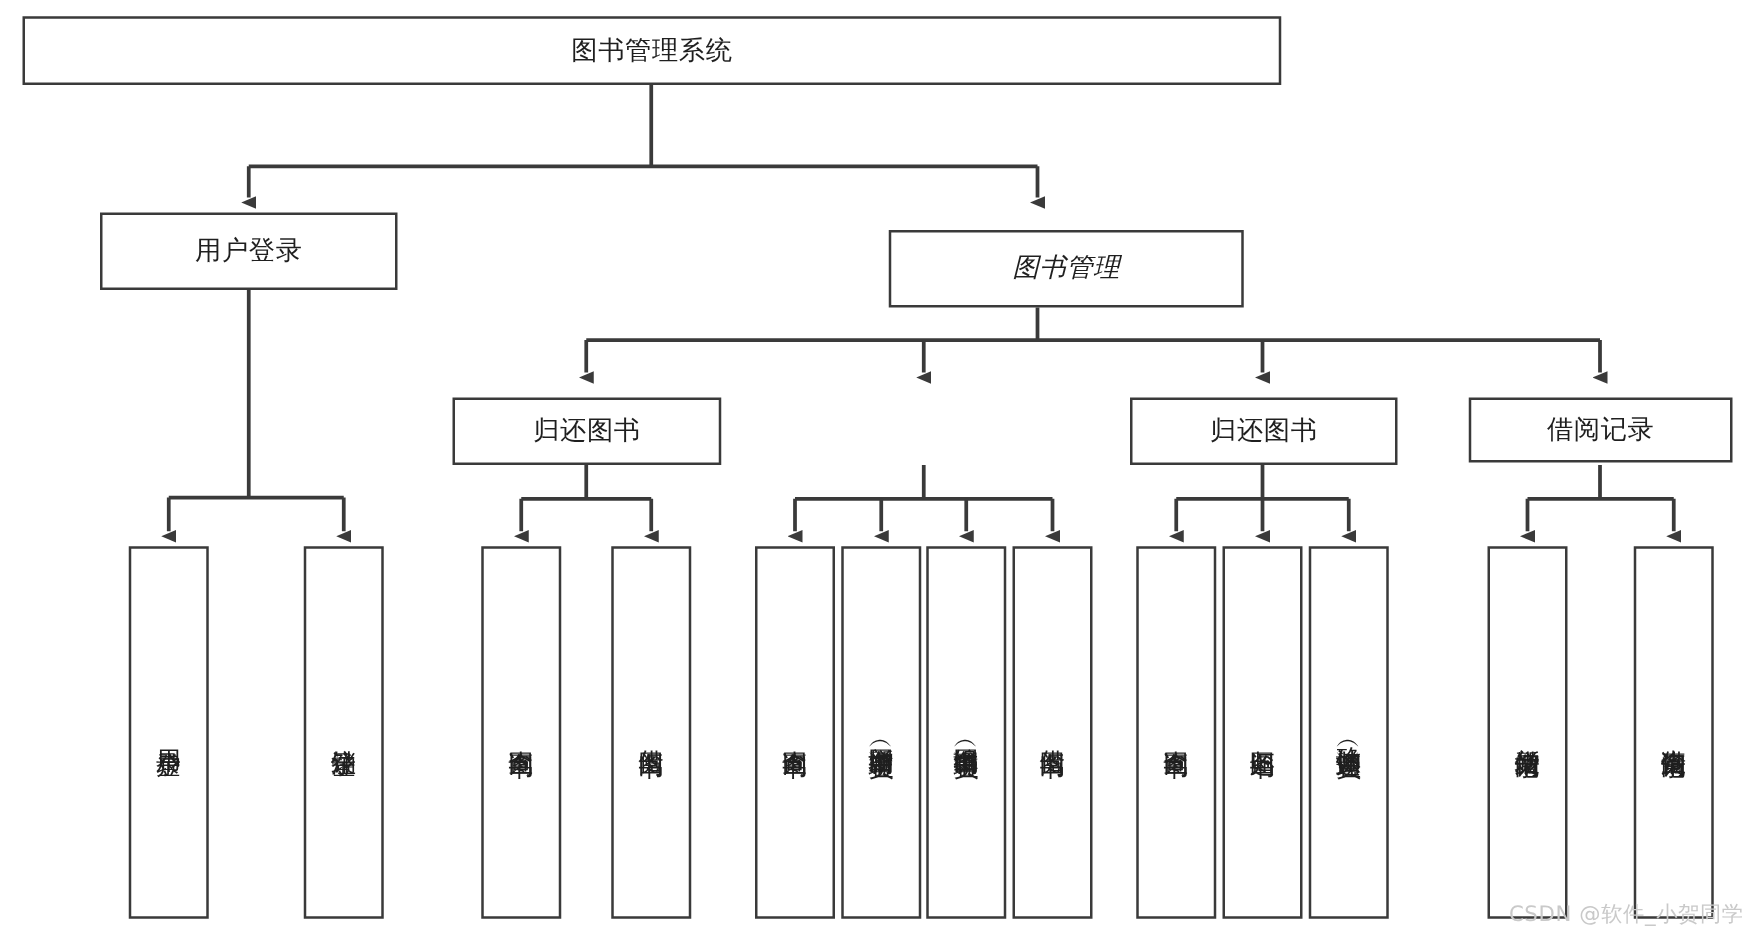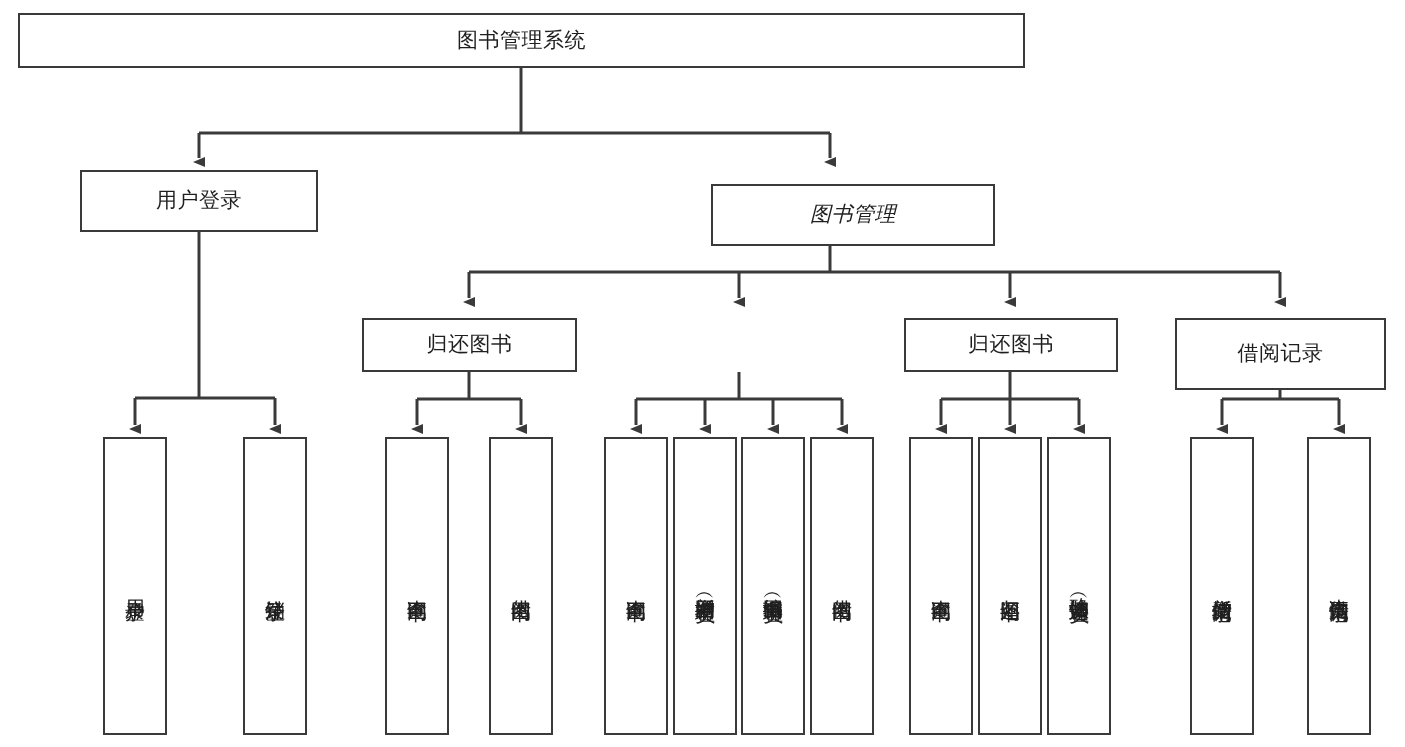--- a/index.html
+++ b/index.html
@@ -135,21 +135,21 @@
   <div class="node" style="left:711px; top:184px; width:284px; height:62px;font-style:italic;">
     <span class="node-label">图书管理</span>
   </div>
 
   <div class="node" style="left:362px; top:318px; width:215px; height:54px;">
     <span class="node-label">归还图书</span>
   </div>
   <div class="node" style="left:904px; top:318px; width:214px; height:54px;">
     <span class="node-label">归还图书</span>
   </div>
-  <div class="node" style="left:1175px; top:318px; width:211px; height:72px;">
+  <div class="node" style="left:1175px; top:318px; width:211px; height:52px;">
     <span class="node-label">借阅记录</span>
   </div>
 
   <div class="node vertical" style="left:103px; top:437px; width:64px; height:298px;">
     <span class="node-label">用户登录</span>
   </div>
   <div class="node vertical" style="left:243px; top:437px; width:64px; height:298px;">
     <span class="node-label">注销登录</span>
   </div>
 
@@ -183,14 +183,15 @@
     <span class="node-label">确认归还（管理员）</span>
   </div>
 
   <div class="node vertical" style="left:1190px; top:437px; width:64px; height:298px;">
     <span class="node-label">新增借阅记录</span>
   </div>
   <div class="node vertical" style="left:1307px; top:437px; width:64px; height:298px;">
     <span class="node-label">查询借阅记录</span>
   </div>
 
+  <div id="watermark">CSDN @软件_小贺同学</div>
 
 </div>
 
 </body></html>

